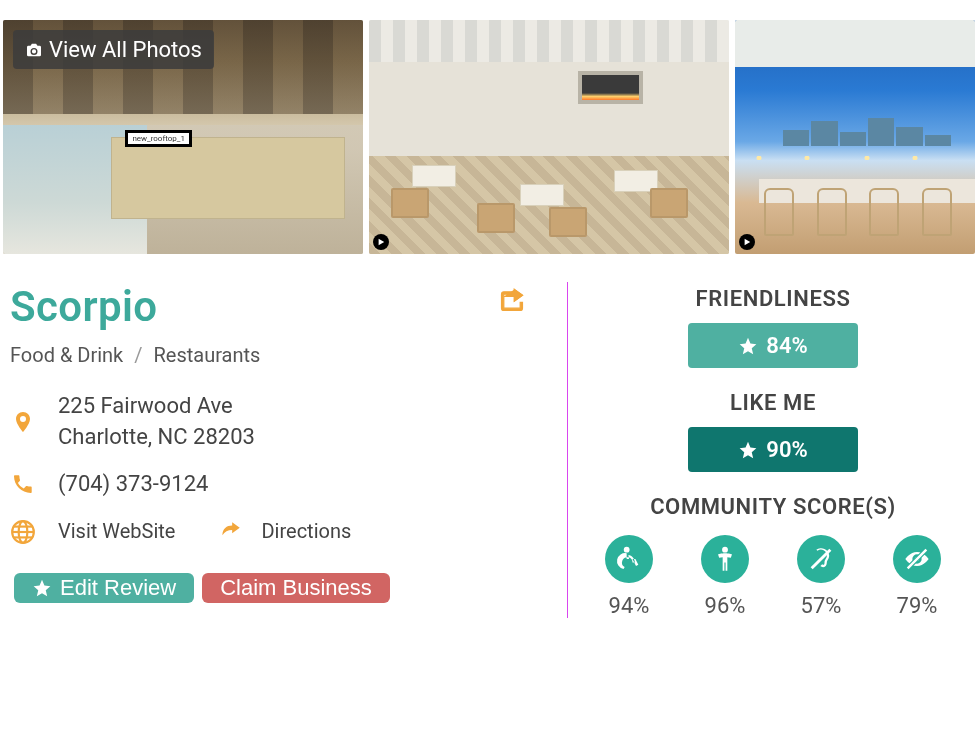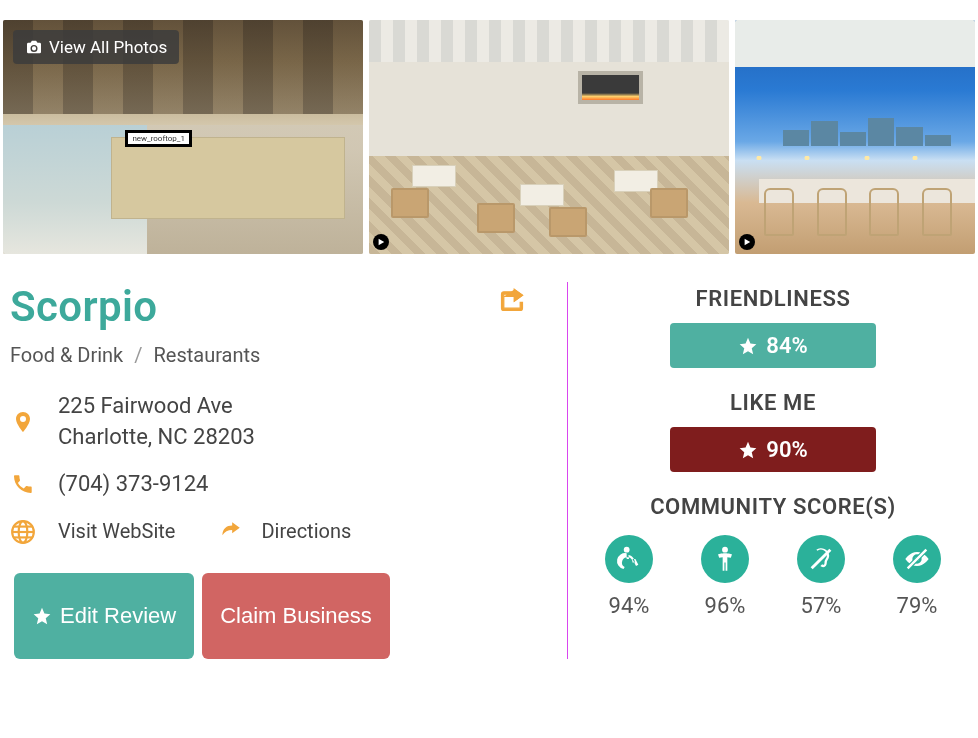--- a/index.html
+++ b/index.html
@@ -32,21 +32,21 @@
   .p3 .roof { position:absolute; top:0; left:0; right:0; height:20%; background: #e8ece9; }
   .p3 .skyline { position:absolute; top:42%; left:20%; right:10%; height:12%; display:flex; gap:2px; align-items:flex-end; }
   .p3 .skyline span { flex:1; background:#5b87a3; }
   .p3 .lights { position:absolute; top:58%; left:0; right:0; height:4px; background: radial-gradient(circle at 10% 50%, #ffe9a6 0 2px, transparent 3px), radial-gradient(circle at 30% 50%, #ffe9a6 0 2px, transparent 3px), radial-gradient(circle at 55% 50%, #ffe9a6 0 2px, transparent 3px), radial-gradient(circle at 75% 50%, #ffe9a6 0 2px, transparent 3px);} 
   .p3 .counter { position:absolute; top:68%; left:10%; right:0; height:10%; background:#ece6dc; }
   .p3 .stool { position:absolute; width:30px; height:48px; border:2px solid #bfa375; border-radius:6px 6px 2px 2px; }
 
   .play-badge { position:absolute; left:4px; bottom:4px; width:16px; height:16px; border-radius:50%; background:#000; display:flex; align-items:center; justify-content:center; }
   .play-badge svg { width:8px; height:8px; fill:#fff; }
 
-  .view-all { position:absolute; top:10px; left:10px; background: rgba(60,60,60,0.85); color:#fff; padding:7px 12px; border-radius:4px; font-size:17px; display:flex; align-items:center; gap:6px; cursor:pointer; }
+  .view-all { position:absolute; top:10px; left:10px; background: rgba(60,60,60,0.85); color:#fff; padding:7px 12px; border-radius:4px; font-size:22px; display:flex; align-items:center; gap:6px; cursor:pointer; }
   .view-all svg { width:18px; height:14px; fill:#fff; }
 
   .content { display:flex; width:978px; padding: 28px 0 0 0; }
   .left { flex: 1; padding: 0 24px 0 10px; border-right: 1px solid #d946ef; position:relative; }
   .right { width: 410px; padding: 0 24px; text-align:center; }
 
   .title { color:#3da99b; font-size:42px; font-weight:600; letter-spacing:0.4px; }
   .share-icon { position:absolute; top:4px; right:40px; color:#f2a63b; cursor:pointer; }
   .share-icon svg { width:30px; height:28px; fill:#f2a63b; stroke:#f2a63b; }
 
@@ -59,30 +59,30 @@
   .info-row .ic { width:26px; height:26px; flex:0 0 26px; display:flex; align-items:center; justify-content:center; margin-top:2px;}
   .info-row .ic svg { fill:#f2a63b; }
   .info-row.links .txt { cursor:pointer; }
   .info-row.links .dir { margin-left:20px; display:flex; align-items:center; gap:18px;}
   .info-row.links .dir svg { fill:#f2a63b; width:26px; height:26px;}
   .info-row .txt { color:#444; }
   .info-row.links { font-size:20px; align-items:center;}
   .globe-ic { width:26px; height:26px; }
 
   .buttons { margin-top:28px; display:flex; gap:8px; padding-left:4px;}
-  .btn { display:inline-flex; align-items:center; gap:8px; padding: 30px 18px; border-radius:6px; font-size:22px; color:#fff; cursor:pointer; border:none; }
+  .btn { display:inline-flex; align-items:center; gap:8px; padding: 2px 18px; border-radius:6px; font-size:22px; color:#fff; cursor:pointer; border:none; }
   .btn.edit { background:#4fb0a1; }
   .btn.claim { background:#d16563; }
   .btn svg { width:20px; height:20px; fill:#fff; }
 
   .metric-title { font-size:22px; font-weight:600; color:#444; letter-spacing:0.6px; margin-top:4px; }
-  .pill { margin: 12px auto 22px; width: 206px; padding: 10px 0; border-radius:4px; color:#fff; font-size:22px; font-weight:600; display:flex; align-items:center; justify-content:center; gap:8px;text-align:center; }
+  .pill { margin: 12px auto 22px; width: 170px; padding: 10px 0; border-radius:4px; color:#fff; font-size:22px; font-weight:600; display:flex; align-items:center; justify-content:center; gap:8px;text-align:center; }
   .pill svg { width:20px; height:20px; fill:#fff; }
   .pill.teal { background:#4fb0a1; }
-  .pill.purple { background:#7f1d1d; }
+  .pill.purple { background:#0f766e; }
 
   .scores { display:flex; flex-wrap:wrap; justify-content:center; gap:20px 24px; margin-top:16px; }
   .score { display:flex; flex-direction:column; align-items:center; gap:10px; width:72px;}
   .score .circ { width:48px; height:48px; border-radius:50%; background:#2bb19a; display:flex; align-items:center; justify-content:center; }
   .score .circ svg { width:28px; height:28px; fill:#fff; }
   .score .pct { font-size:22px; color:#555; font-weight:400; }
 </style>
 </head>
 <body>
 

